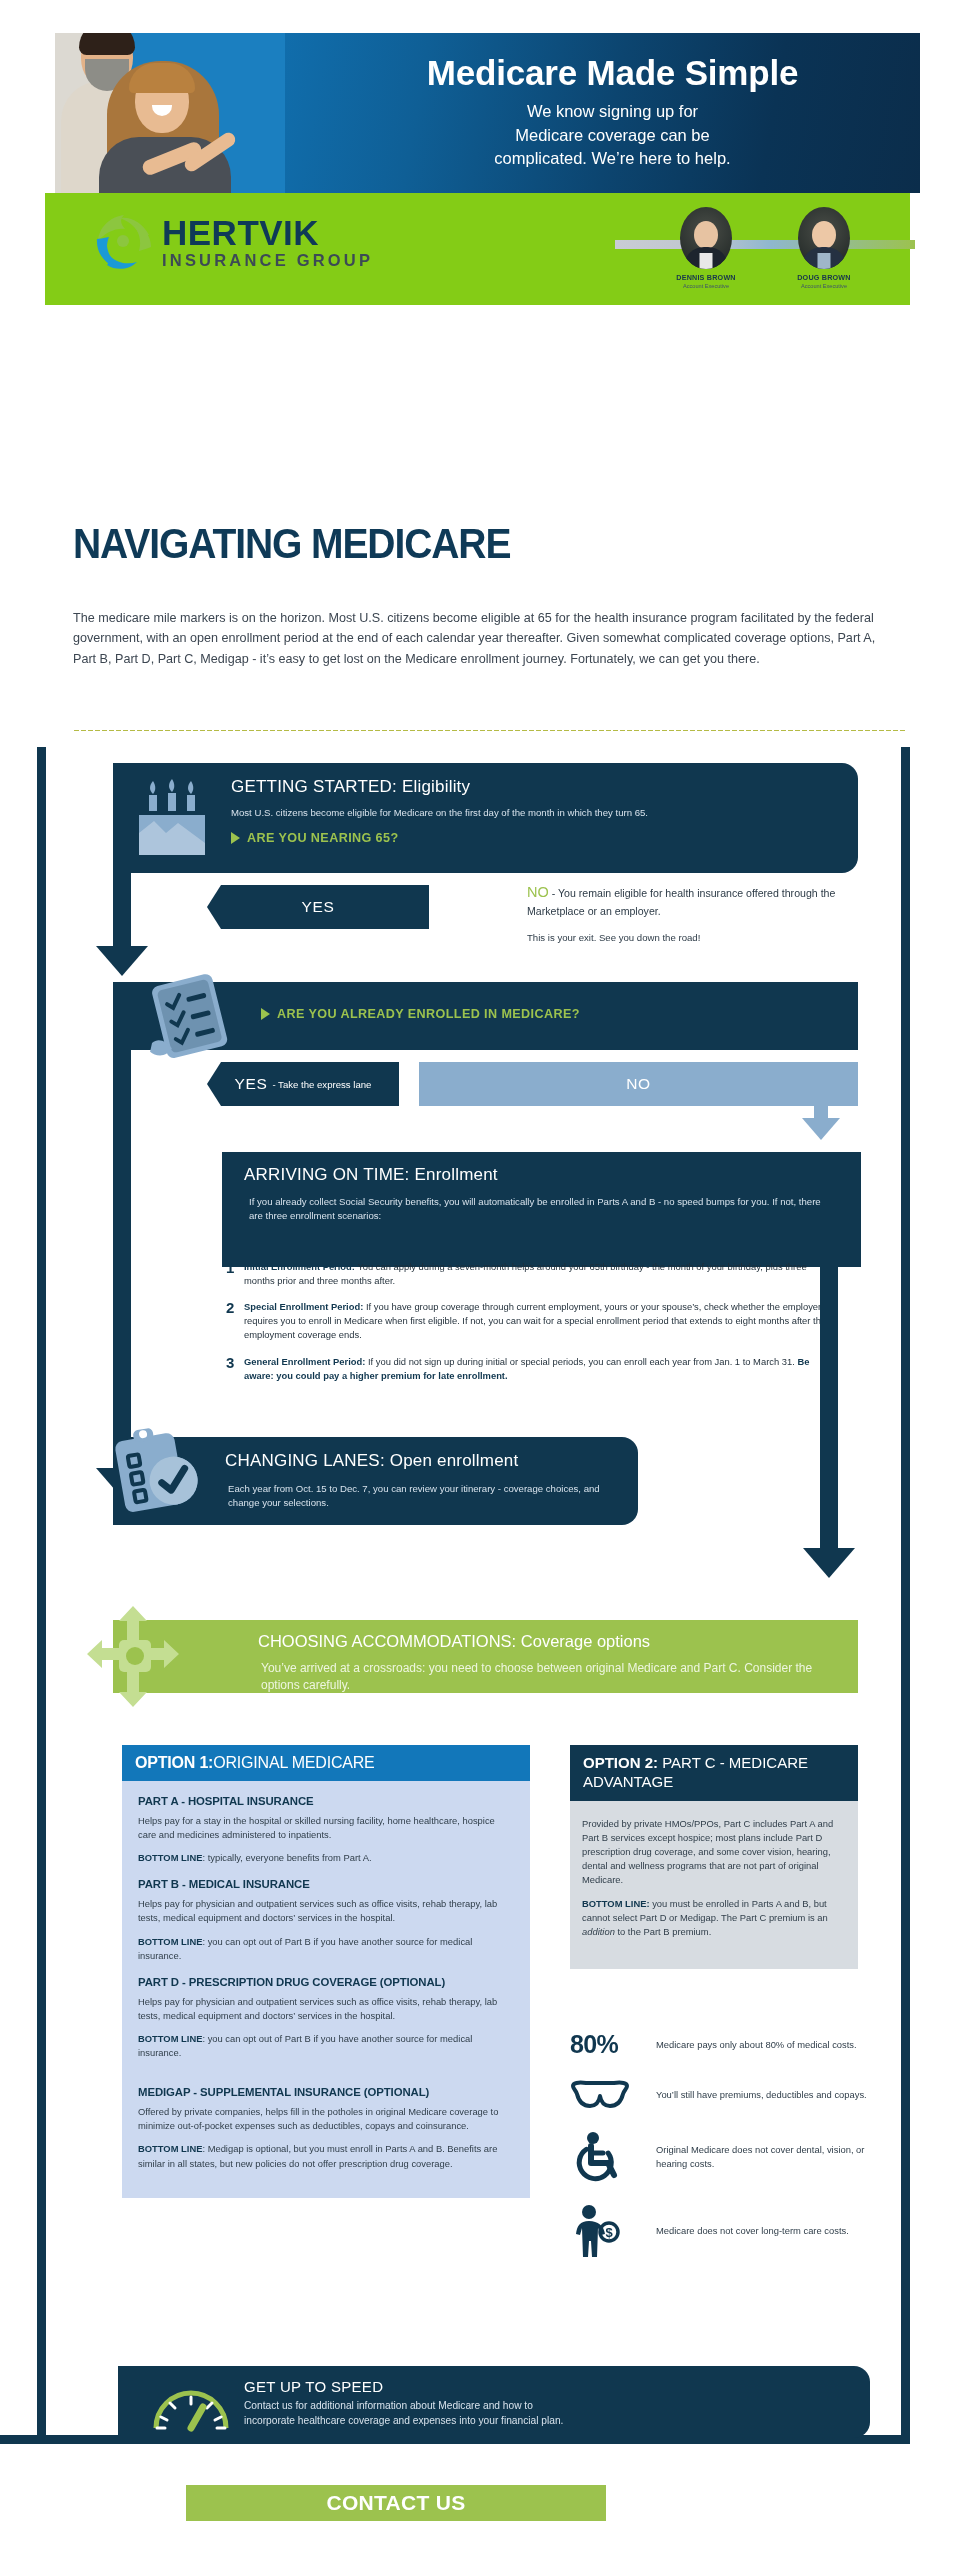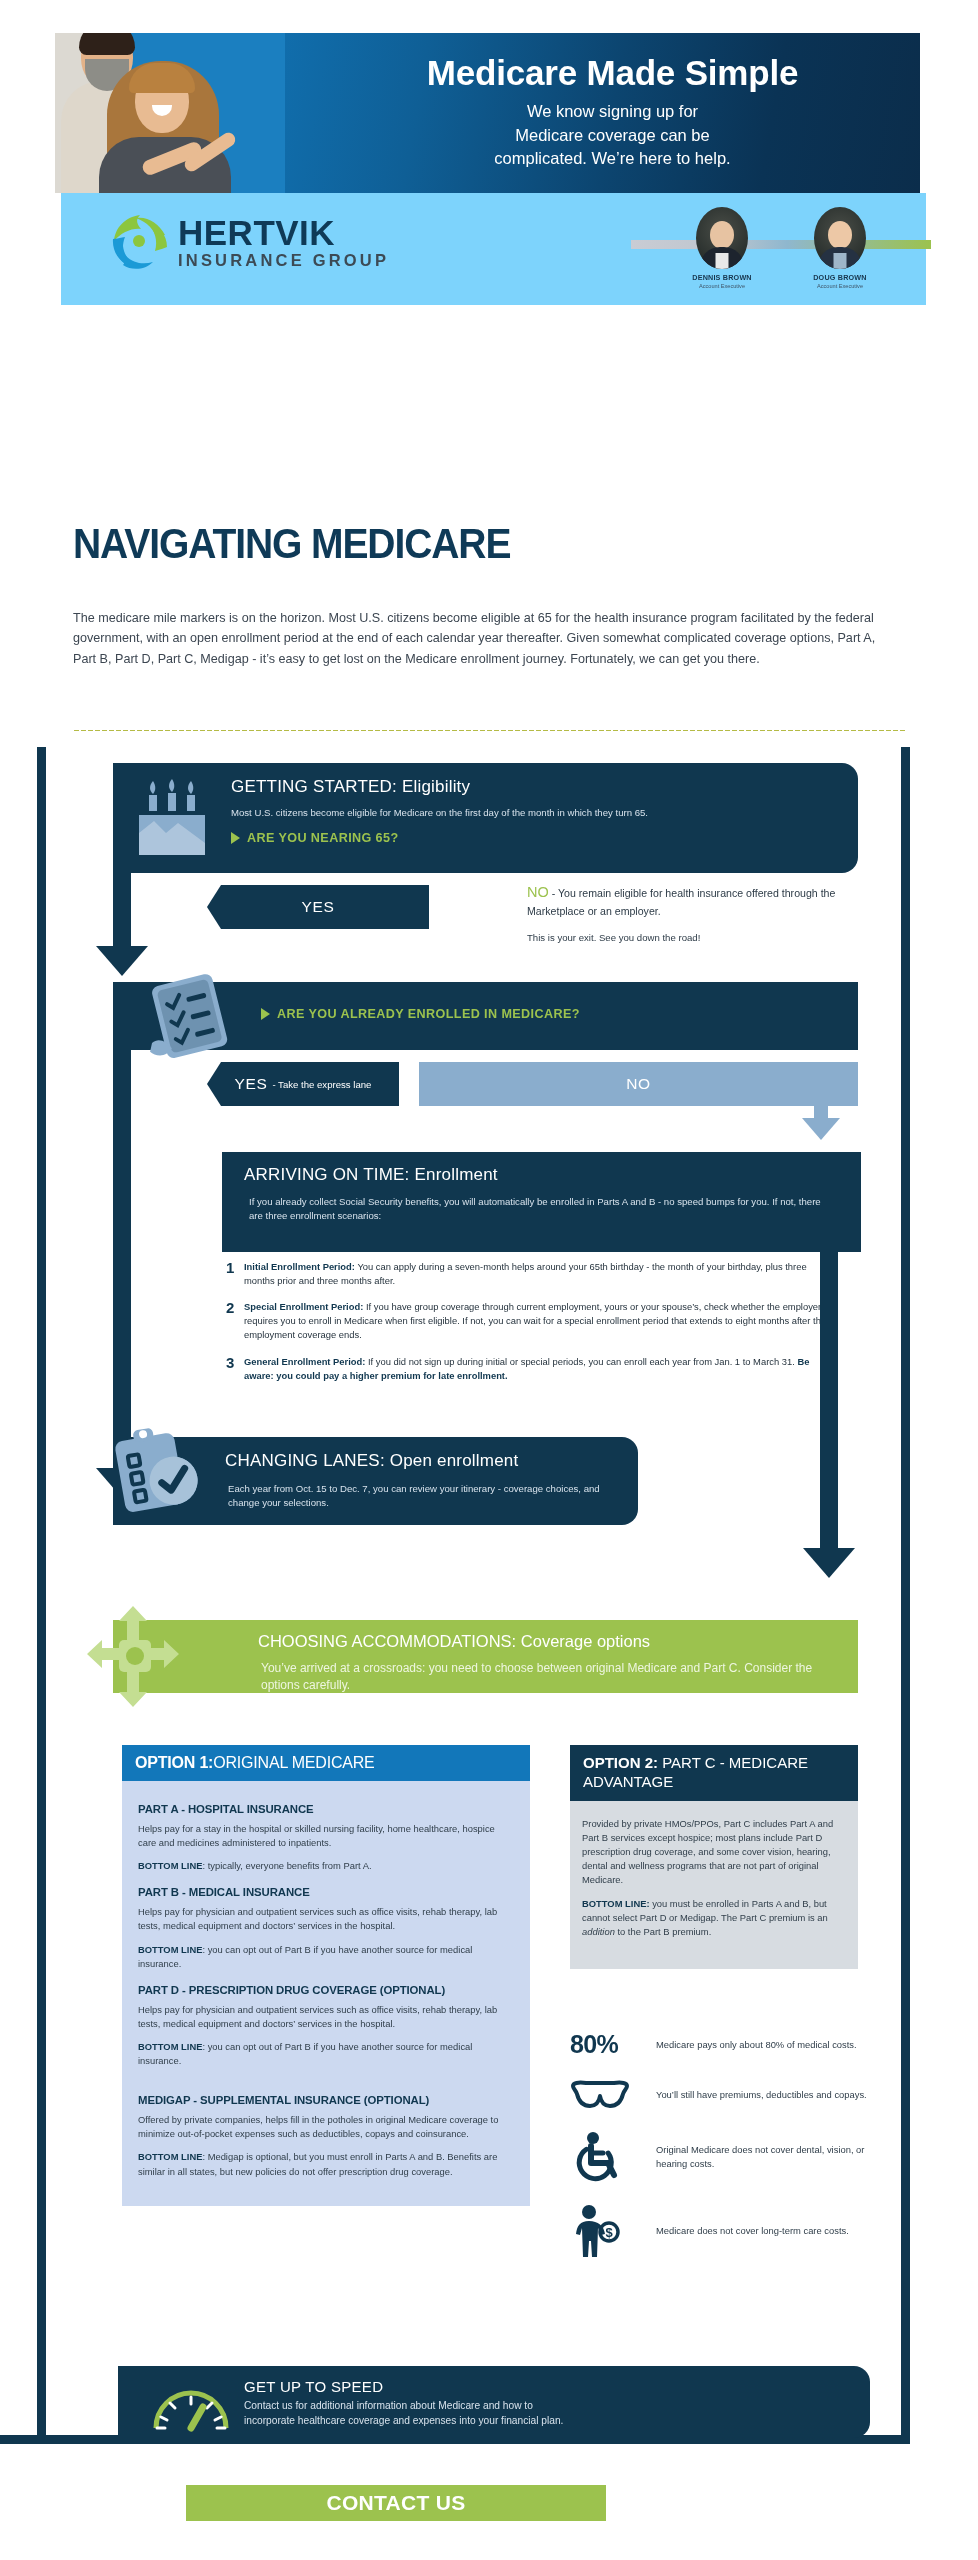--- a/index.html
+++ b/index.html
@@ -34,21 +34,21 @@
   .w-smile { position:absolute; left:97px; top:72px; width:20px; height:11px; border-radius:0 0 12px 12px; background:#fff; }
   .arm1 { position:absolute; left:86px; top:118px; width:62px; height:15px; border-radius:8px; background:#e8bb92; transform:rotate(-22deg); }
   .arm2 { position:absolute; left:126px; top:112px; width:58px; height:14px; border-radius:8px; background:#e8bb92; transform:rotate(-34deg); }
 
   .hero-text { position:absolute; left:250px; top:0; width:615px; height:160px;
     display:flex; flex-direction:column; align-items:center; justify-content:center; text-align:center; }
   .hero-h1 { font-size:35px; font-weight:bold; color:#ffffff; letter-spacing:-0.2px; line-height:1.05; margin-bottom:8px;}
   .hero-sub { font-size:16.5px; color:#ffffff; line-height:1.42; font-weight:400; }
 
   
-  .logobar { position:absolute; left:61px; top:193px; width:865px; height:112px; background:#7dd3fc;padding-left:9px; }
+  .logobar { position:absolute; left:45px; top:193px; width:865px; height:112px; background:#84cc16;padding-left:9px; }
   .logo-wrap { position:absolute; left:48px; top:18px; display:flex; align-items:center; }
   .logo-mark { position:relative; width:62px; height:62px; margin-right:7px; }
   .logo-text { display:flex; flex-direction:column; line-height:1; }
   .logo-name { font-size:35px; font-weight:bold; color:#0f3a57; letter-spacing:0.5px; font-family:"Liberation Sans", sans-serif; }
   .logo-tag { font-size:16.5px; font-weight:bold; color:#3c4a55; letter-spacing:3.2px; margin-top:2px; }
 
   .agent-line { position:absolute; left:570px; top:47px; width:300px; height:9px;
     background:linear-gradient(90deg,#c9ccd4 0%, #bfc6cf 30%, #8fb7ce 52%, #9cc24e 100%); }
   .agent { position:absolute; top:14px; width:62px; text-align:center; }
   .agent .photo { width:52px; height:62px; border-radius:50%; margin:0 auto; position:relative; overflow:hidden;
@@ -106,21 +106,21 @@
   .greenband { position:absolute; left:113px; top:1620px; width:745px; height:73px; background:#9cc24e; }
   .greenband h3 { font-size:16.5px; color:#ffffff; font-weight:400; }
   .greenband p { font-size:12px; color:#eef6e0; line-height:1.45; }
 
   
   .opt1 { position:absolute; left:122px; top:1745px; width:408px; }
   .opt1 .hd { background:#1277ba; color:#fff; padding:9px 13px; font-size:16px; font-weight:bold; letter-spacing:-0.2px; }
   .opt1 .hd em { font-style:normal; font-weight:400; }
   .opt1 .bd { background:#ccd9f0; padding:14px 16px 18px 16px; }
   .opt1 h4 { font-size:11.4px; font-weight:bold; color:#10374f; margin:13px 0 7px 0; letter-spacing:-0.1px;}
-  .opt1 h4:first-child { margin-top:8px; }
+  .opt1 h4:first-child { margin-top:0; }
   .opt1 p { font-size:9.4px; line-height:1.5; color:#32404c; margin-bottom:9px; }
   .opt1 p b { color:#10374f; }
 
   .opt2 { position:absolute; left:570px; top:1745px; width:288px; }
   .opt2 .hd { background:#10374f; color:#fff; padding:9px 13px; font-size:15px; font-weight:bold; line-height:1.25; }
   .opt2 .hd em { font-style:normal; font-weight:400; }
   .opt2 .bd { background:#d7dce1; padding:16px 16px 20px 12px; }
   .opt2 p { font-size:9.4px; line-height:1.5; color:#32404c; margin-bottom:10px; }
   .opt2 p b { color:#10374f; }
   .opt2 p i { font-style:italic; }
@@ -293,21 +293,21 @@
   <div class="chip dark" style="left:207px; top:1062px; width:192px;">
     <span class="big">YES</span>
     <span class="small">- Take the express lane</span>
   </div>
   <div class="chip lblue" style="left:419px; top:1062px; width:439px;">
     <span class="big">NO</span>
   </div>
   <div class="trunk" style="left:814px; top:1106px; width:14px; height:14px; background:#8aadcd;"></div>
   <div class="arrowhead blue" style="left:802px; top:1118px;"></div>
 
-  <div class="card" style="left:222px; top:1152px; width:639px; height:100px;">
+  <div class="card" style="left:222px; top:1152px; width:639px; height:115px;">
     <h3 style="position:absolute; left:22px; top:13px;">ARRIVING ON TIME: Enrollment</h3>
     <p style="position:absolute; left:27px; top:43px; width:585px;">If you already collect Social Security benefits, you will automatically be enrolled in Parts A and B - no speed bumps for you. If not, there are three enrollment scenarios:</p>
   </div>
 
   <div class="enr-list" style="left:226px; top:1260px; width:612px;">
     <div class="enr-item">
       <span class="enr-num">1</span>
       <span><b>Initial Enrollment Period:</b><span> You can apply during a seven-month helps around your 65th birthday - the month of your birthday, plus three months prior and three months after.</span></span>
     </div>
     <div class="enr-item">

